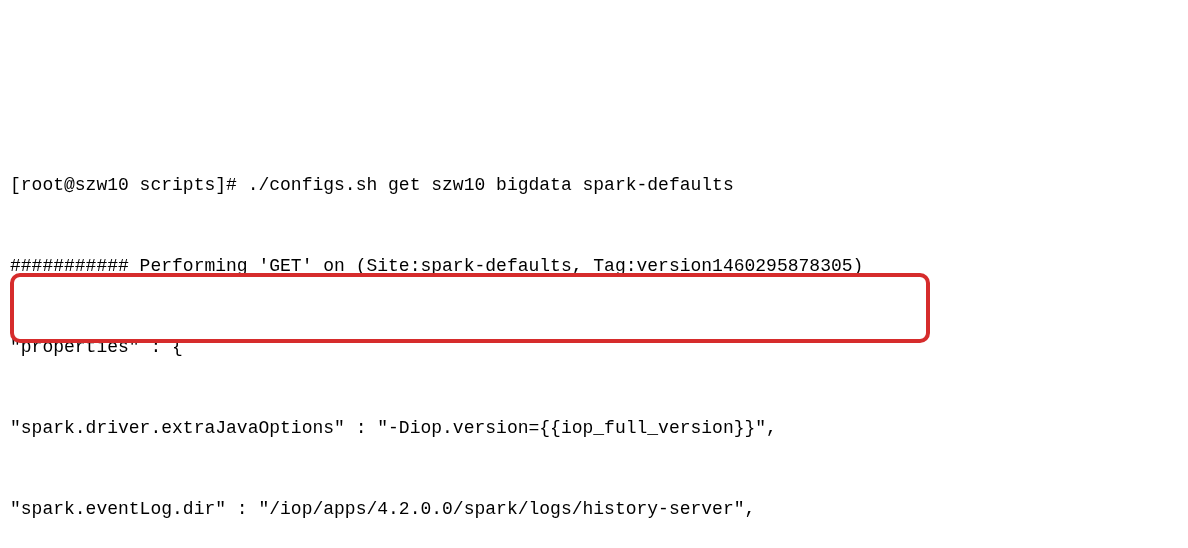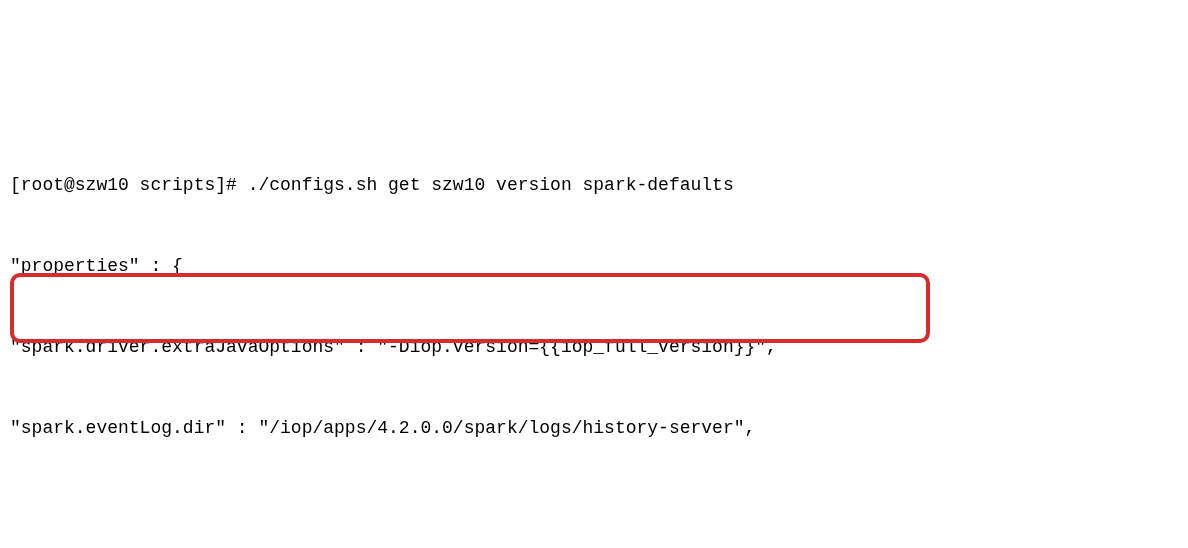--- a/index.html
+++ b/index.html
@@ -26,21 +26,22 @@
       pointer-events: none;
       box-sizing: border-box;
     }
   </style>
 </head>
 <body>
 
 
 
 <div class="term">
-  <div class="line">[root@szw10 scripts]# ./configs.sh get szw10 version spark-defaults</div>
+  <div class="line">[root@szw10 scripts]# ./configs.sh get szw10 bigdata spark-defaults</div>
+  <div class="line">########### Performing 'GET' on (Site:spark-defaults, Tag:version1460295878305)</div>
   <div class="line">"properties" : {</div>
   <div class="line">"spark.driver.extraJavaOptions" : "-Diop.version={{iop_full_version}}",</div>
   <div class="line">"spark.eventLog.dir" : "/iop/apps/4.2.0.0/spark/logs/history-server",</div>
   
   
   
   
   
   
   

